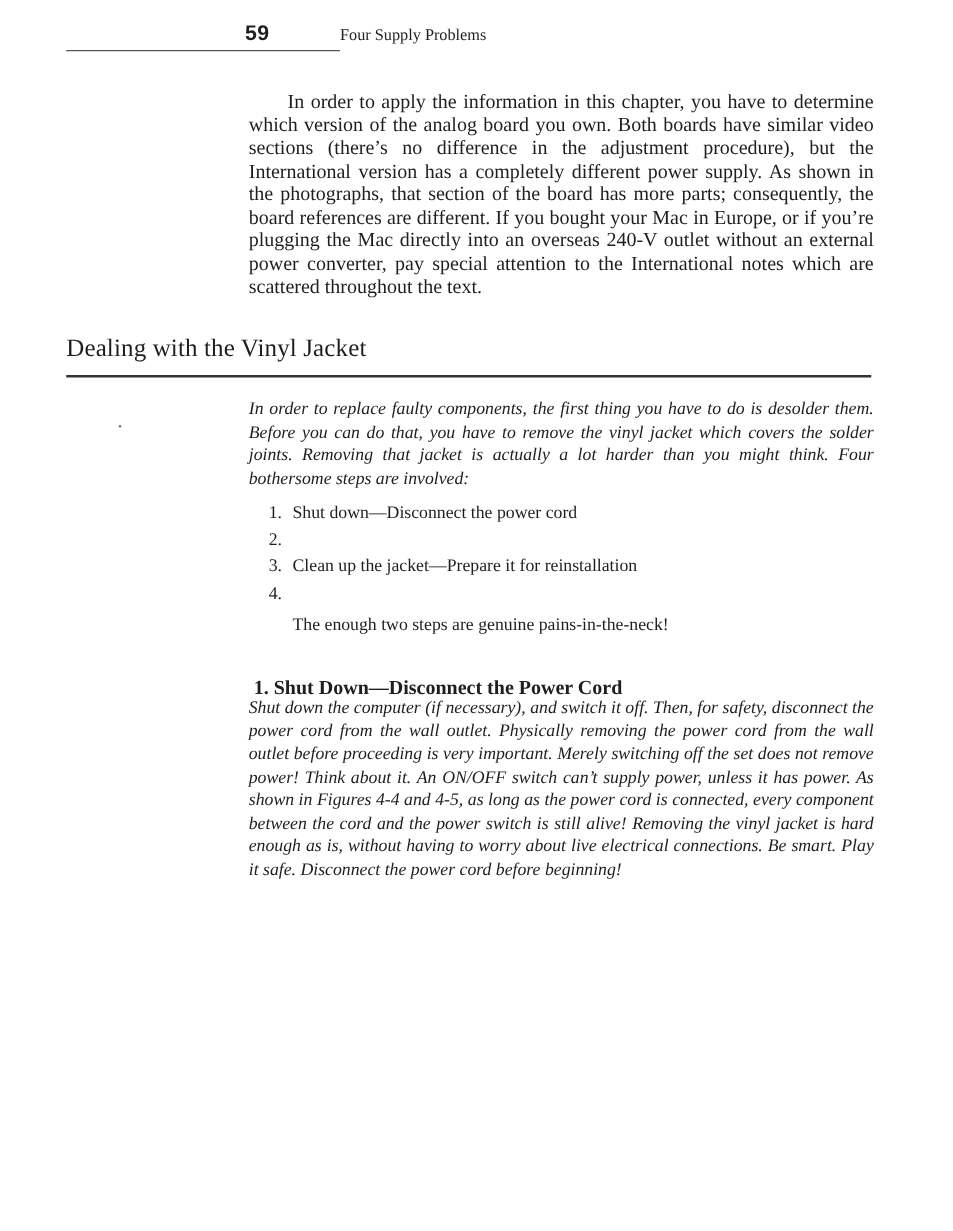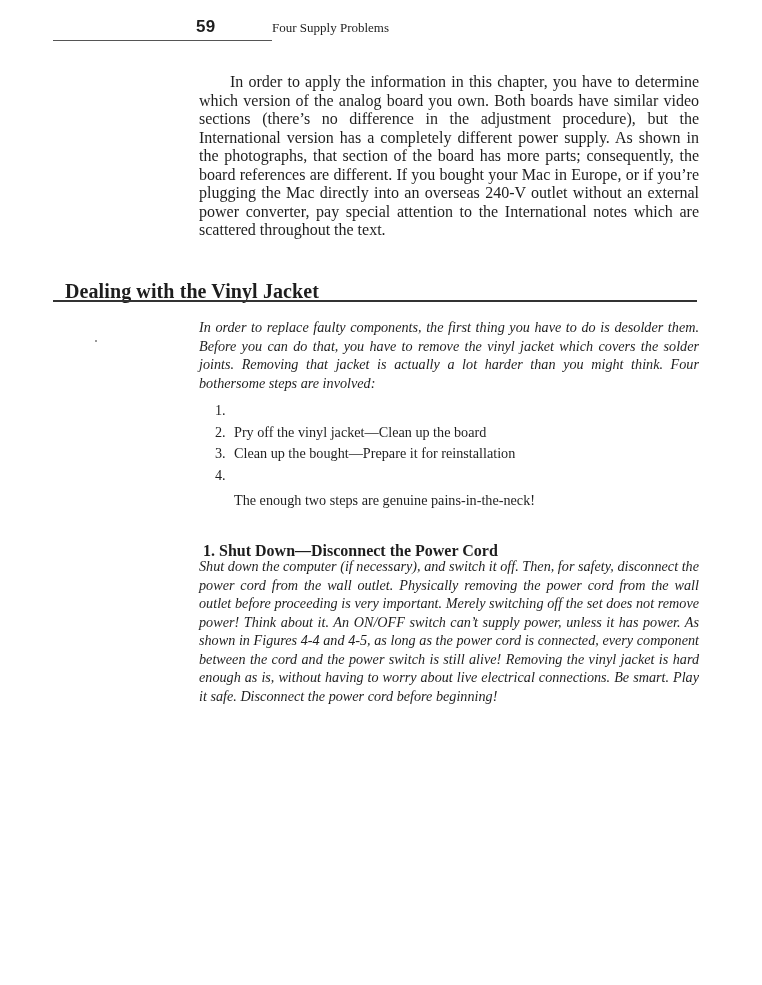--- a/index.html
+++ b/index.html
@@ -17,21 +17,21 @@
     }
     .header-rule {
       position: absolute; left: 53px; top: 40px; width: 219px; height: 1px; background: #555;
     }
     .intro {
       position: absolute; left: 199px; top: 73px; width: 500px;
       font-size: 16px; line-height: 18.5px; text-align: justify; margin: 0;
       text-indent: 31px;
     }
     .section-title {
-      position: absolute; left: 53px; top: 268px; font-size: 20px; font-weight: bold; margin: 12px;
+      position: absolute; left: 53px; top: 268px; font-size: 20px; font-weight: normal; margin: 0;
       font-family: "Liberation Serif", "DejaVu Serif", serif; letter-spacing: 0.1px;
     }
     .section-rule {
       position: absolute; left: 53px; top: 300px; width: 644px; height: 2px; background: #333;
     }
     .para {
       position: absolute; left: 199px; width: 500px;
       font-size: 14.2px; line-height: 18.5px; text-align: justify; margin: 0; font-style: italic;
     }
     .p1 { top: 318px; }
@@ -59,28 +59,28 @@
 <h2 class="section-title">Dealing with the Vinyl Jacket</h2>
 <div class="section-rule"></div>
 
 <div class="specks"></div>
 
 <p class="para p1">In order to replace faulty components, the first thing you have to do is desolder them. Before you can do that, you have to remove the vinyl jacket which covers the solder joints. Removing that jacket is actually a lot harder than you might think. Four bothersome steps are involved:</p>
 
 <ol class="steps">
   <li class="step">
     <span class="step-num">1.</span>
+    <span>Shut down—Disconnect the power cord</span>
   </li>
   <li class="step">
     <span class="step-num">2.</span>
-    <span>Pry off the vinyl jacket—Clean up the board</span>
   </li>
   <li class="step">
     <span class="step-num">3.</span>
-    <span>Clean up the bought—Prepare it for reinstallation</span>
+    <span>Clean up the jacket—Prepare it for reinstallation</span>
   </li>
   <li class="step">
     <span class="step-num">4.</span>
   </li>
 </ol>
 
 <p class="note">The enough two steps are genuine pains-in-the-neck!</p>
 
 <h3 class="subhead">1. Shut Down—Disconnect the Power Cord</h3>
 <p class="para p2">Shut down the computer (if necessary), and switch it off. Then, for safety, disconnect the power cord from the wall outlet. Physically removing the power cord from the wall outlet before proceeding is very important. Merely switching off the set does not remove power! Think about it. An ON/OFF switch can’t supply power, unless it has power. As shown in Figures 4-4 and 4-5, as long as the power cord is connected, every component between the cord and the power switch is still alive! Removing the vinyl jacket is hard enough as is, without having to worry about live electrical connections. Be smart. Play it safe. Disconnect the power cord before beginning!</p>

